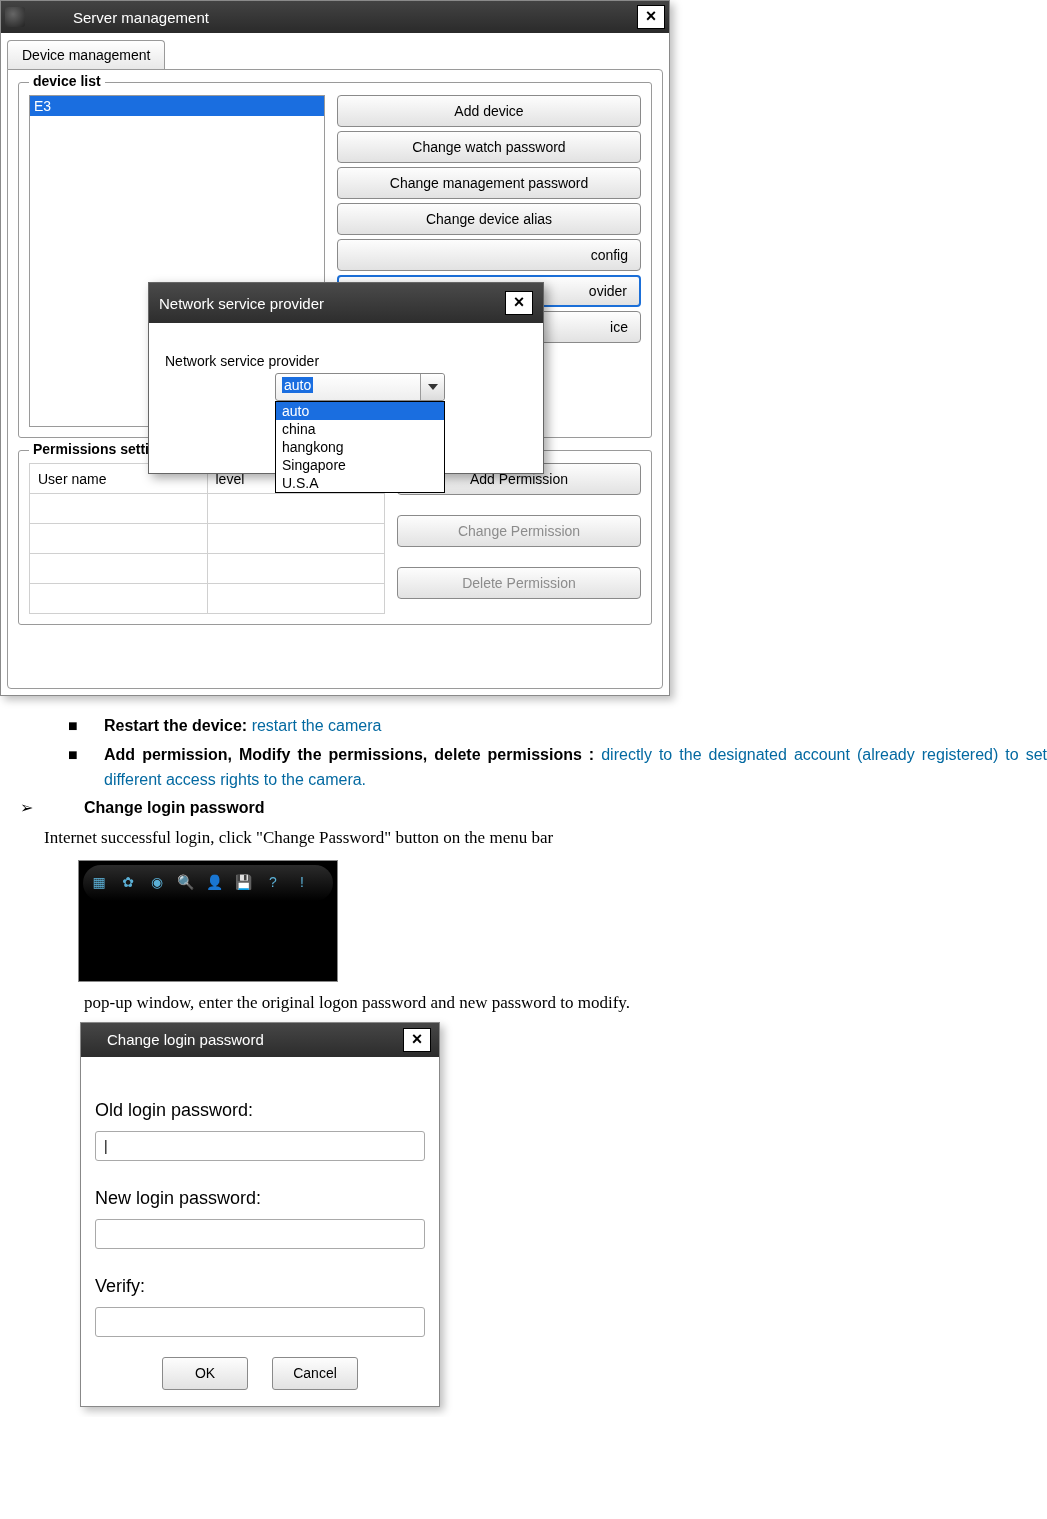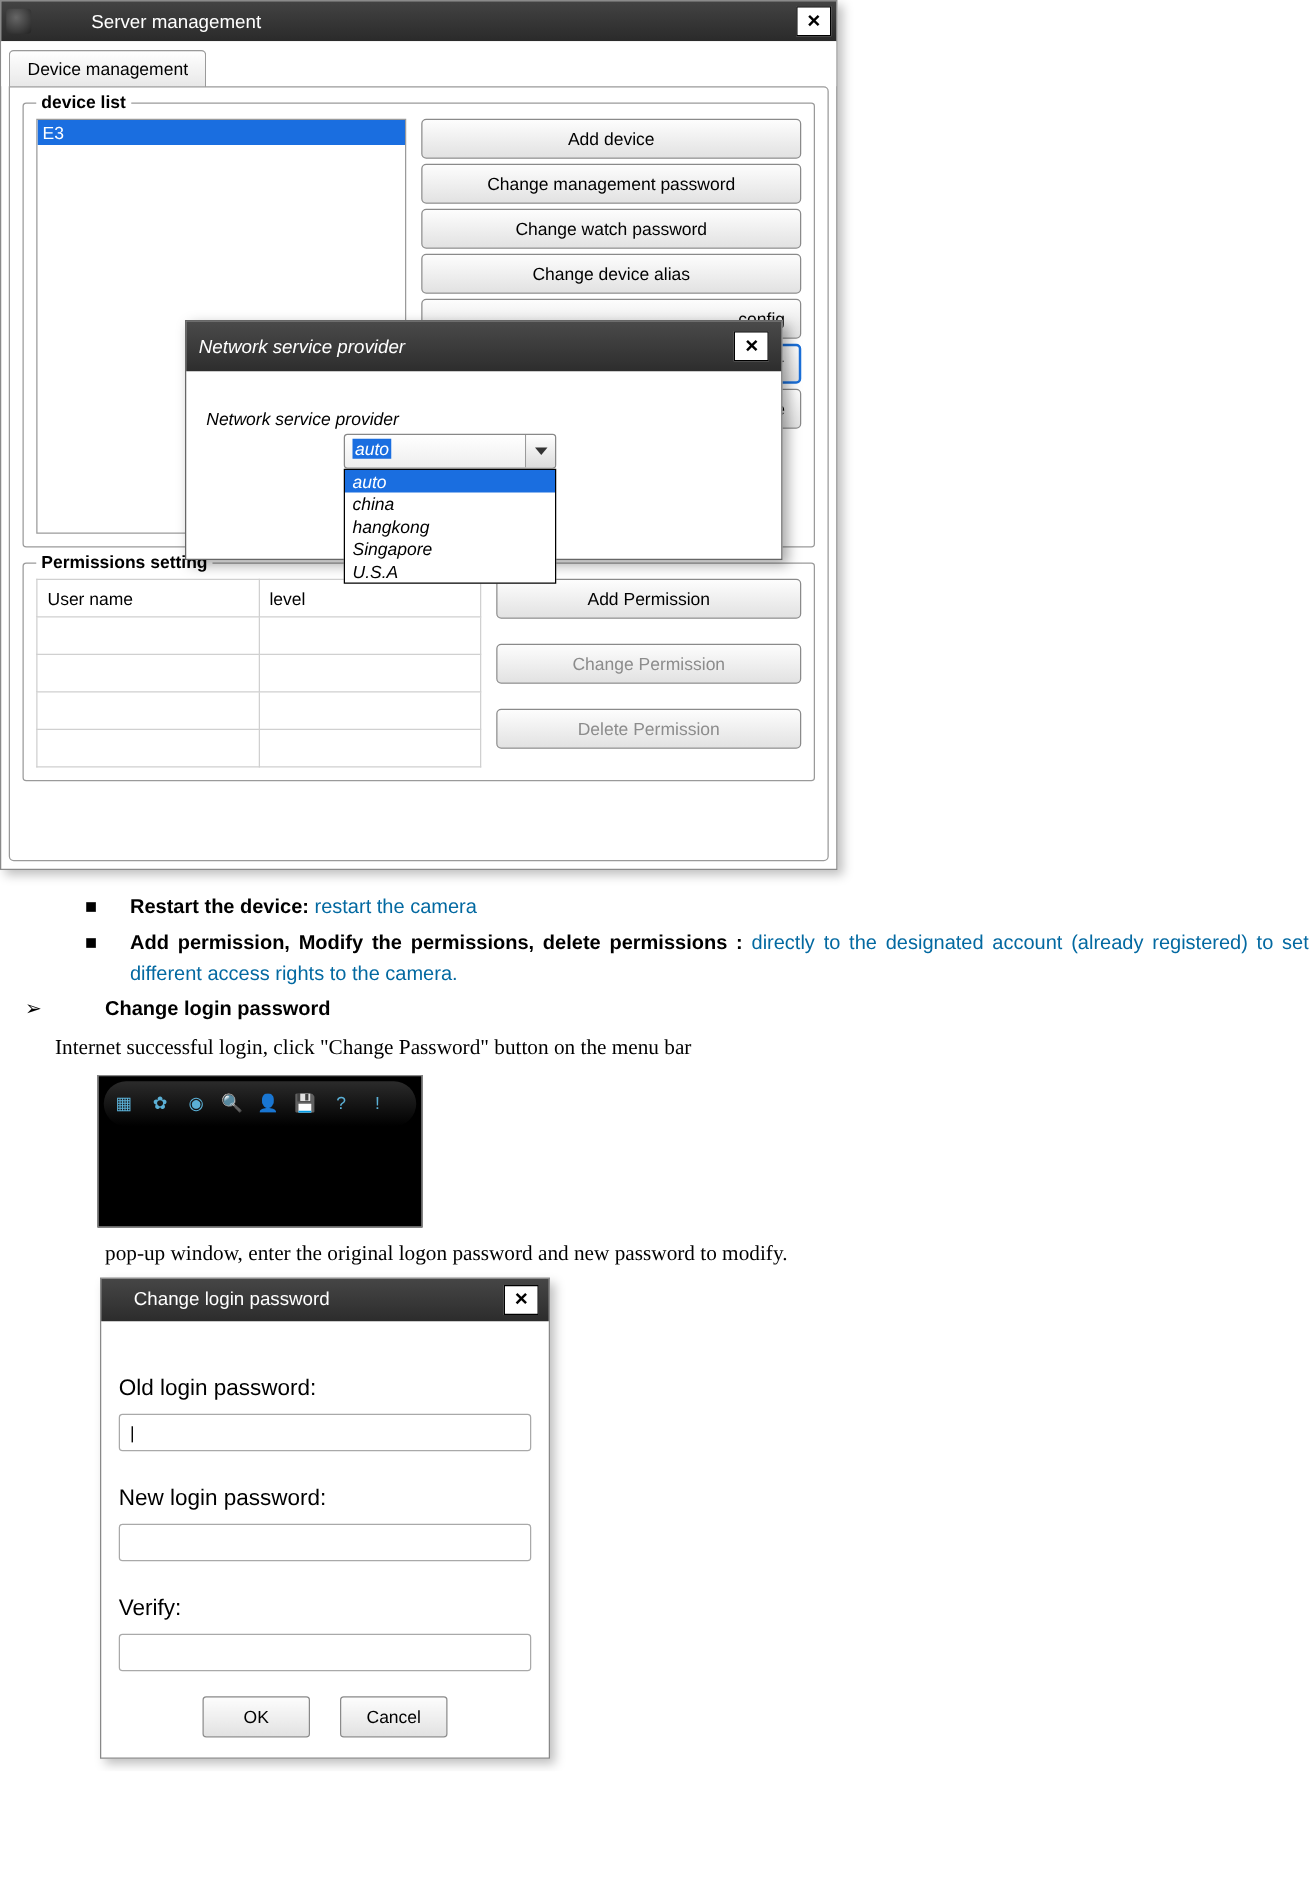--- a/index.html
+++ b/index.html
@@ -28,21 +28,21 @@
   .btn.selected { border:2px solid #1b6fd8; padding:6px 3px; }
   .btn.disabled { color:#8c8c8c; cursor:default;}
 
   .perm-row{display:flex;gap:12px;}
   .perm-table{width:356px;border:1px solid #bfbfbf;border-collapse:collapse;background:#fff;font-size:14px;}
   .perm-table th,.perm-table td{border:1px solid #d0d0d0;padding:5px 8px;text-align:left;font-weight:normal;height:30px;}
   .perm-table th{background:#fff;}
   .perm-btn-col{flex:1;display:flex;flex-direction:column;gap:20px;}
 
   
-  .nsp-dialog { position:absolute; left:140px; top:186px; width:478px; border:1px solid #666; background:#fff; box-shadow:4px 4px 10px rgba(0,0,0,.35);font-style:italic;}
+  .nsp-dialog { position:absolute; left:140px; top:212px; width:396px; border:1px solid #666; background:#fff; box-shadow:4px 4px 10px rgba(0,0,0,.35);}
   .nsp-title { height:40px; background:linear-gradient(#4a4a4a,#2d2d2d); color:#fff; display:flex; align-items:center; padding:0 10px;}
   .nsp-title .t { flex:1; font-size:15px;}
   .nsp-title .x { width:28px;height:24px;background:#fff;border:1px solid #000;color:#000;text-align:center;font-weight:bold;font-size:18px;line-height:20px;cursor:pointer;}
   .nsp-body { padding:22px 16px 10px 16px; min-height:150px;}
   .nsp-row { display:flex; align-items:flex-start; gap:0; margin-top:8px;}
   .nsp-label { width:190px; font-size:14px;}
   .combo-wrap { position:relative;}
   .combo { width:170px; height:28px; border:1px solid #888; background:linear-gradient(#fff,#eee); display:flex; border-radius:3px;}
   .combo .val { flex:1; padding:3px 6px; font-size:14px;}
   .combo .val .hl { background:#1a6ee0;color:#fff;padding:0 2px;}
@@ -99,22 +99,22 @@
     <div class="sm-body">
 
       <div class="group">
         <div class="group-legend">device list</div>
         <div class="device-row">
           <div class="device-listbox">
             <div class="item selected">E3</div>
           </div>
           <div class="btn-col">
             <div class="btn">Add device</div>
+            <div class="btn">Change watch password</div>
             <div class="btn">Change management password</div>
-            <div class="btn">Change watch password</div>
             <div class="btn">Change device alias</div>
             <div class="btn partial" style="text-align:right;padding-right:12px;">config</div>
             <div class="btn selected partial" style="text-align:right;padding-right:12px;">ovider</div>
             <div class="btn partial" style="text-align:right;padding-right:12px;">ice</div>
           </div>
         </div>
       </div>
 
       <div class="group">
         <div class="group-legend">Permissions setting</div>

